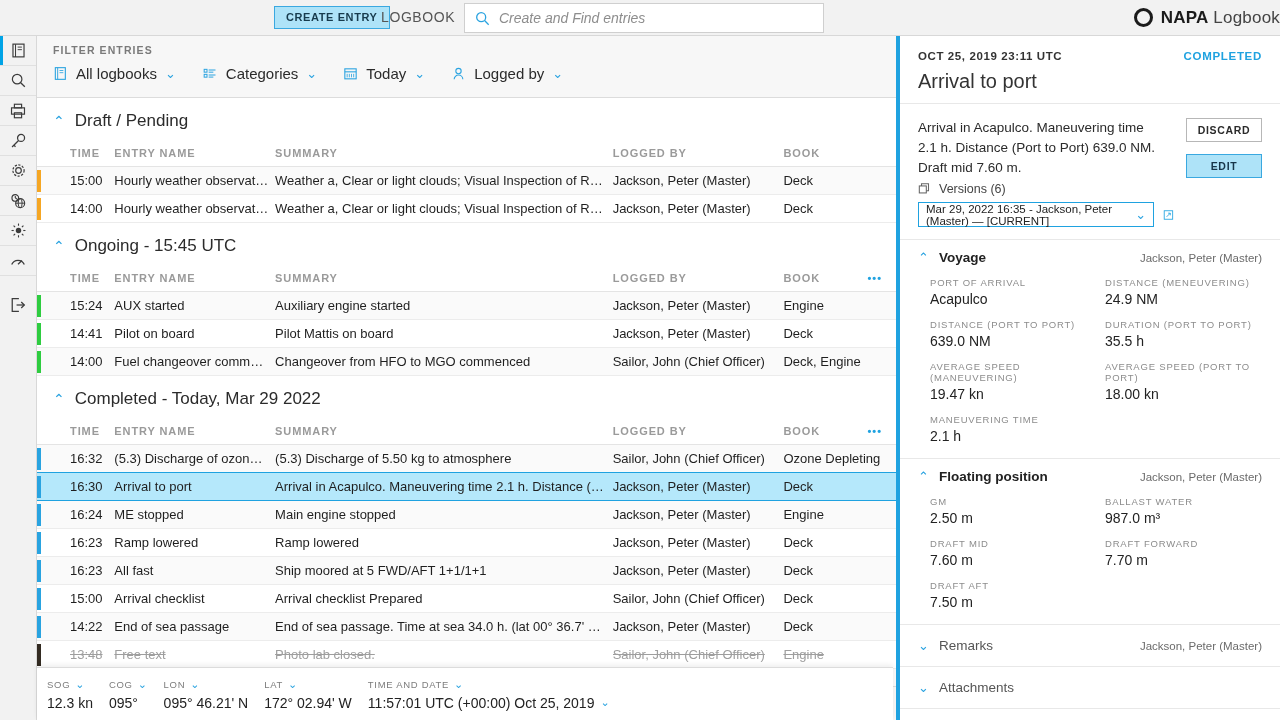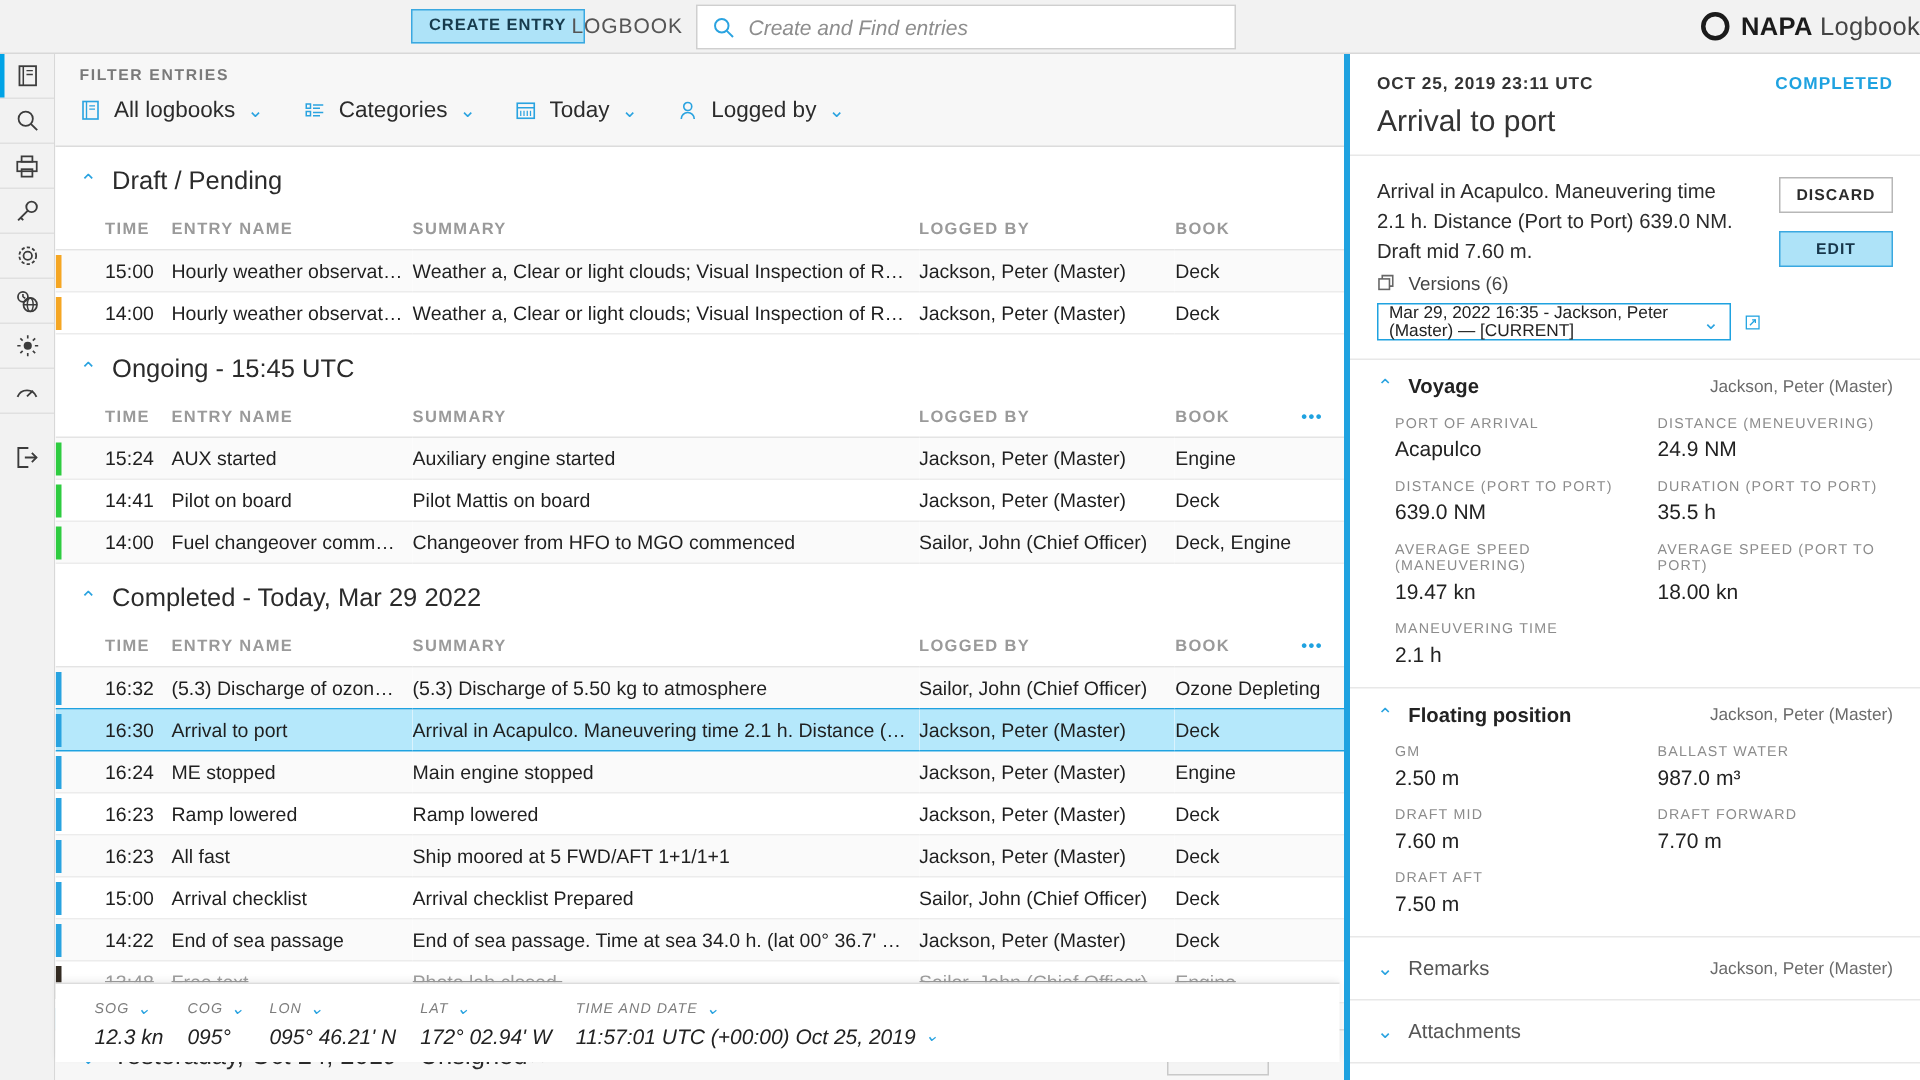--- a/index.html
+++ b/index.html
@@ -167,25 +167,24 @@
   .sect-title { font-size: 13.5px; color: #222; font-weight: bold; }
   .sect-title.muted { font-weight: normal; color: #555; }
   .sect-author { font-size: 11.5px; color: #6b6b6b; }
   .fields { display: grid; grid-template-columns: 1fr 1fr; gap: 12px 18px; margin: 12px 0 0 12px; }
   .f-label { font-size: 9.5px; letter-spacing: .8px; color: #8c8c8c; text-transform: uppercase; }
   .f-value { font-size: 14px; color: #222; margin-top: 3px; }
   .sect.collapsed { padding: 13px 18px 13px 18px; }
 
   
   .statusbar {
-    position: absolute; left: 37px; bottom: 12px; width: 856px; height: 53px;
+    position: absolute; left: 37px; bottom: 0; width: 856px; height: 53px;
     background: #fff; border-top: 1px solid #dcdcdc;
-    display: flex; align-items: center; gap: 0; padding-left: 26px;
+    display: flex; align-items: center; gap: 0; padding-left: 10px;
     box-shadow: 0 -2px 5px rgba(0,0,0,.07);
-    font-style: italic;
   }
   .st-item { padding: 0 12px 0 0; margin-right: 4px; }
   .st-label { font-size: 9.5px; letter-spacing: .7px; color: #7c7c7c; display: flex; align-items: center; gap: 5px; }
   .st-value { font-size: 14px; color: #222; margin-top: 4px; display: flex; align-items: center; gap: 6px; }
   .mini-caret { color: #2aa3e0; font-size: 11px; }
 </style>
 </head>
 <body>
 
 <div class="app">

